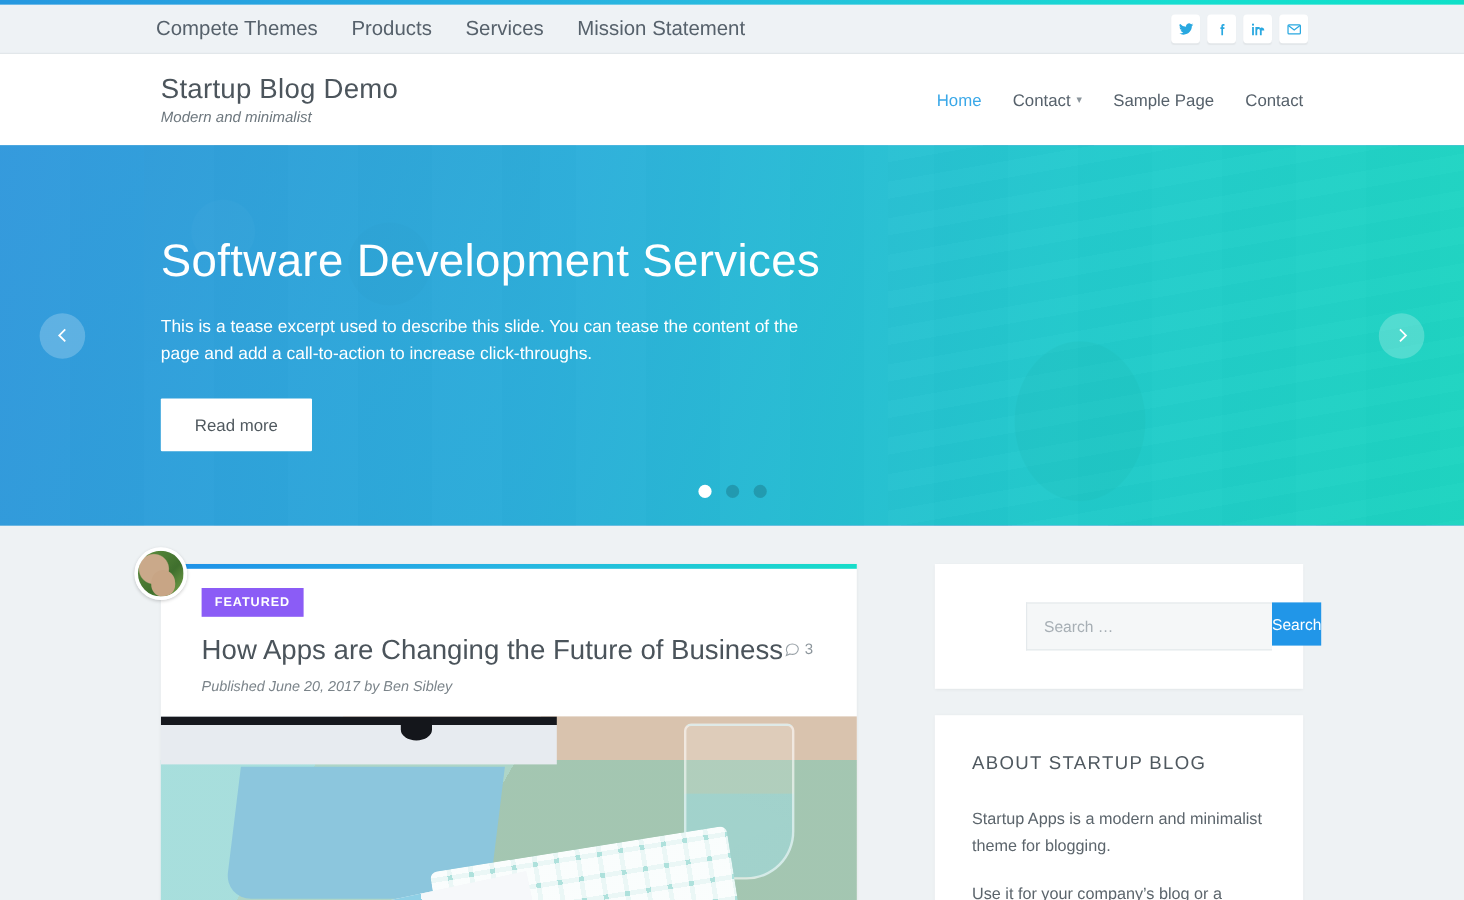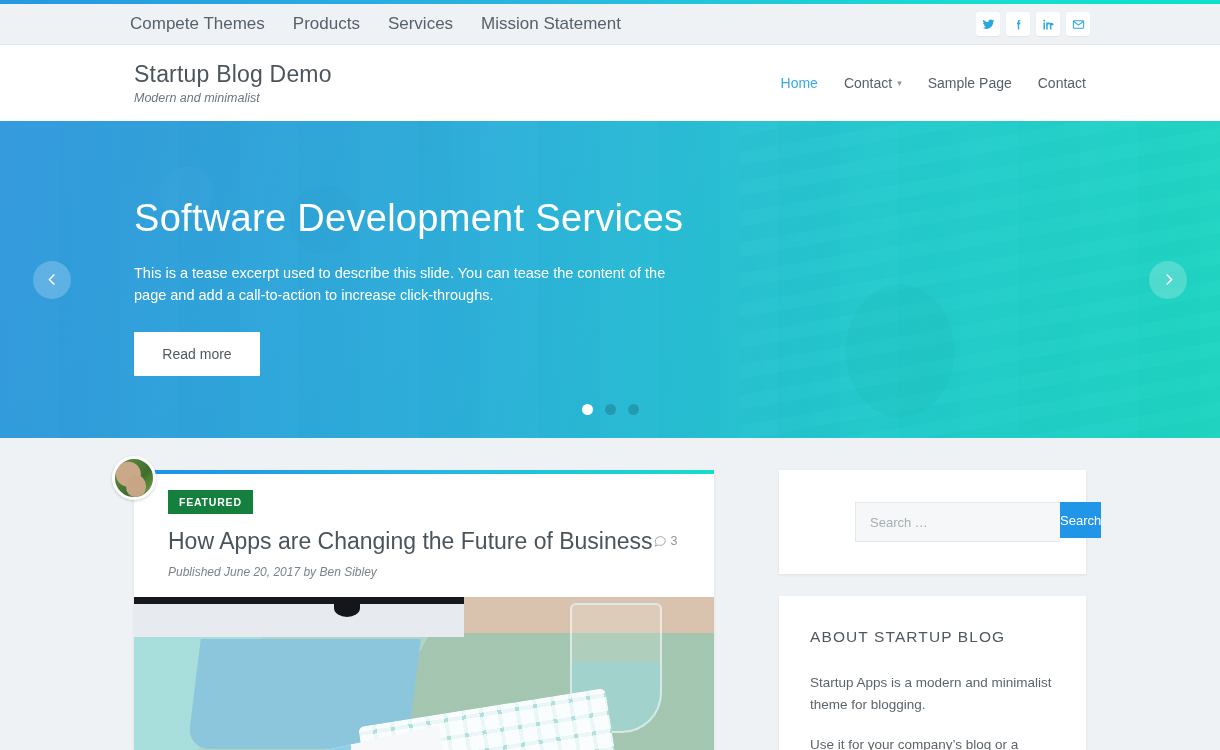--- a/index.html
+++ b/index.html
@@ -152,21 +152,21 @@
                 linear-gradient(135deg, #5f8f3f, #3f6f2d 60%, #7ba84c);
     box-shadow: 0 1px 3px rgba(0,0,0,.2);
   }
   .avatar:after {
     content:""; position:absolute; left:11px; top:16px; width:20px; height:22px;
     border-radius: 50% 50% 45% 45%;
     background: #c8a585;
   }
   .post-head { padding: 16px 34px 18px 34px; }
   .badge {
-    display: inline-block; background: #15803d; color: #fff;
+    display: inline-block; background: #8b5cf6; color: #fff;
     font-size: 10.5px; font-weight: 700; letter-spacing: .8px;
     padding: 6px 11px; margin-bottom: 13px;
   }
   .post-row { display: flex; align-items: flex-start; justify-content: flex-start; }
   .post-title {
     font-size: 23px; font-weight: 400; color: #4b545b; line-height: 1.25;
   }
   .comments {
     display: flex; align-items: center; gap: 4px; color: #8d969c;
     font-size: 12.5px; padding-top: 7px; white-space: nowrap;

